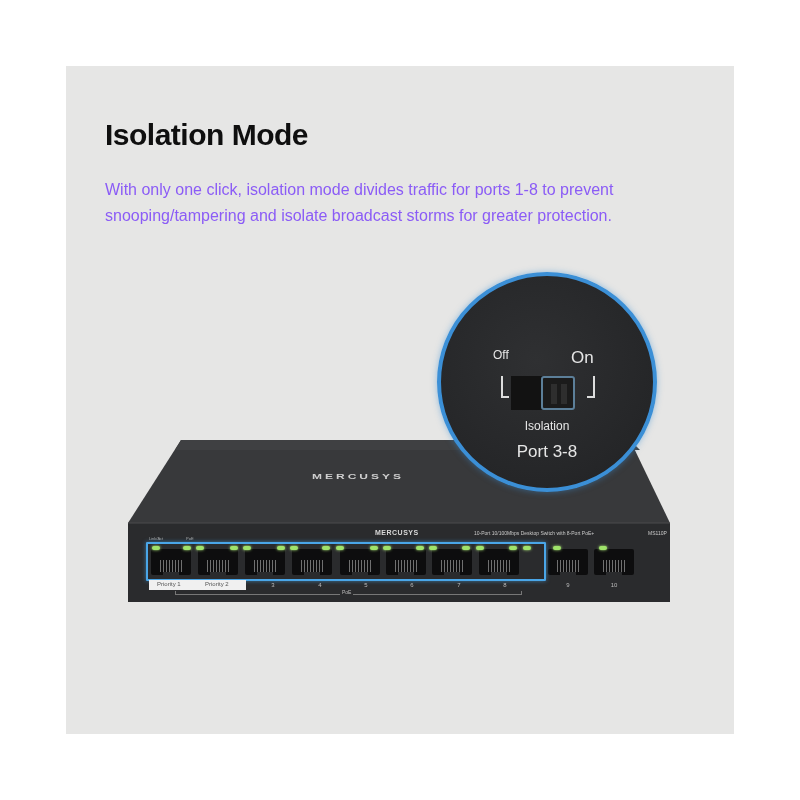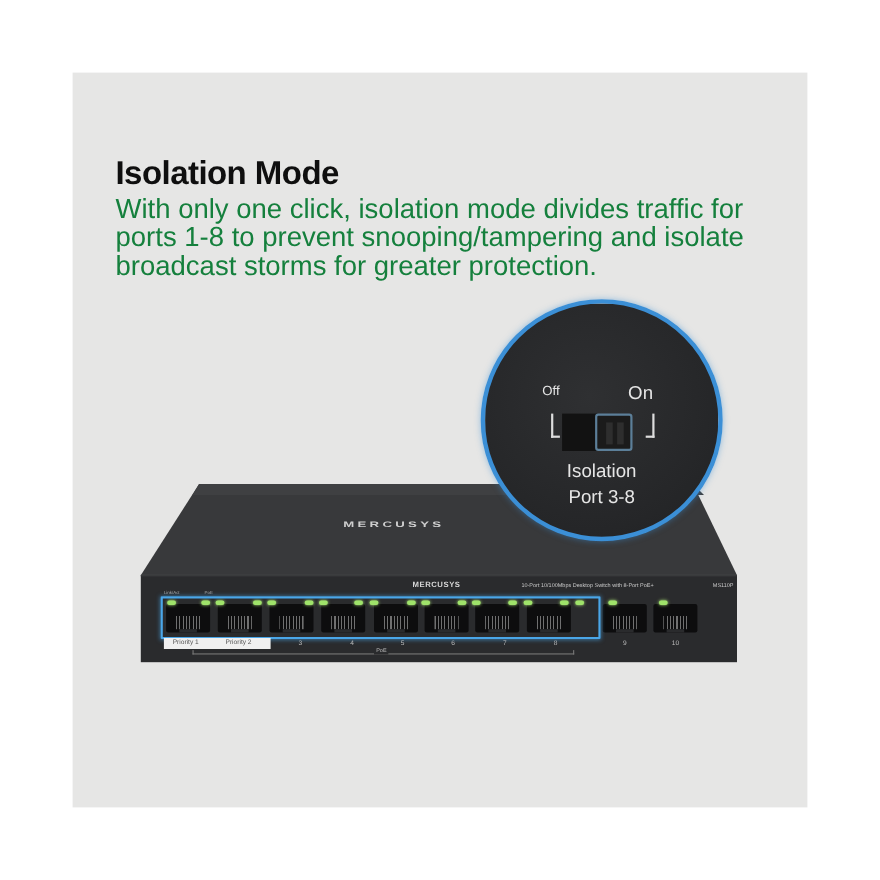--- a/index.html
+++ b/index.html
@@ -1,19 +1,19 @@
 <!DOCTYPE html>
 <html><head>
 <meta charset="utf-8">
 <style>
   html, body { margin:0; padding:0; }
   body { width:800px; height:800px; background:#ffffff; position:relative; overflow:hidden; font-family:"Liberation Sans", sans-serif; }
   .panel { position:absolute; left:66px; top:66px; width:668px; height:668px; background:#e6e6e5; }
-  .title { position:absolute; left:105px; top:141px; font-size:30px; font-weight:bold; color:#0f0f0f; letter-spacing:-0.5px; font-family:"Liberation Sans", sans-serif; }
-  .desc { position:absolute; left:105px; top:177px; width:600px; font-size:25px; line-height:26px; color:#15803d; font-family:"Liberation Sans", sans-serif; }
+  .title { position:absolute; left:105px; top:118px; font-size:30px; font-weight:bold; color:#0f0f0f; letter-spacing:-0.5px; font-family:"Liberation Sans", sans-serif; }
+  .desc { position:absolute; left:105px; top:177px; width:600px; font-size:16px; line-height:26px; color:#8b5cf6; font-family:"Liberation Sans", sans-serif; }
   svg.chassis { position:absolute; left:0; top:0; }
 
   .front { position:absolute; left:128px; top:523px; width:542px; height:78px; background:#2a2b2d; border-top:1px solid #3a3b3d; }
   .brand-small { position:absolute; left:375px; top:529px; font-size:7px; font-weight:bold; color:#d8d8d8; letter-spacing:0.5px; }
   .model-desc { position:absolute; left:474px; top:530px; font-size:5px; color:#c9c9c9; }
   .model { position:absolute; left:648px; top:530px; font-size:5px; color:#c9c9c9; }
   .led-lbl { position:absolute; top:536px; font-size:4px; color:#aaa; }
 
   .iso-box { position:absolute; left:146px; top:542px; width:396px; height:35px; border:2px solid #4aa6e8; border-radius:1px; box-shadow:0 0 4px rgba(74,166,232,0.6); }
   .port { position:absolute; top:549px; width:40px; height:26px; background:#0d0d0e; border-radius:2px; }
@@ -29,21 +29,21 @@
 
   
   .mag { position:absolute; left:437px; top:272px; width:212px; height:212px; border-radius:50%; background:radial-gradient(circle at 45% 40%, #2f3032 0%, #252628 70%, #1f2022 100%); border:4px solid #3b8fd6; box-shadow:0 0 6px rgba(59,143,214,0.5); overflow:hidden; }
   .mag .off { position:absolute; left:52px; top:72px; font-size:12px; color:#e6e6e6; }
   .mag .on { position:absolute; left:130px; top:72px; font-size:17px; color:#e6e6e6; }
   .bracket-l { position:absolute; left:60px; top:100px; width:6px; height:20px; border-left:2px solid #ddd; border-bottom:2px solid #ddd; }
   .bracket-r { position:absolute; left:146px; top:100px; width:6px; height:20px; border-right:2px solid #ddd; border-bottom:2px solid #ddd; }
   .toggle-track { position:absolute; left:70px; top:100px; width:32px; height:34px; background:#121212; }
   .toggle-knob { position:absolute; left:100px; top:100px; width:34px; height:34px; background:#1b1b1b; border:2px solid #5c7f99; border-radius:3px; box-sizing:border-box; }
   .toggle-knob i { position:absolute; top:6px; width:6px; height:20px; background:#2e2e2e; }
-  .mag .iso1 { position:absolute; left:0; width:100%; text-align:center; top:143px; font-size:17px; color:#e6e6e6; }
+  .mag .iso1 { position:absolute; left:0; width:100%; text-align:center; top:143px; font-size:12px; color:#e6e6e6; }
   .mag .iso2 { position:absolute; left:0; width:100%; text-align:center; top:166px; font-size:17px; color:#e6e6e6; }
 </style>
 </head>
 <body>
 
 <div class="panel"></div>
 
 <div class="title">Isolation Mode</div>
 <div class="desc">With only one click, isolation mode divides traffic for ports 1-8 to prevent snooping/tampering and isolate broadcast storms for greater protection.</div>
 

